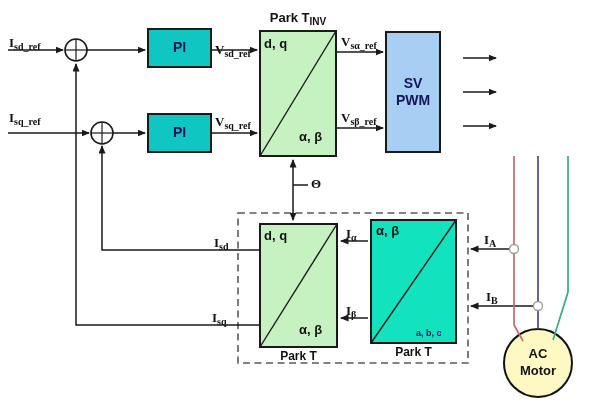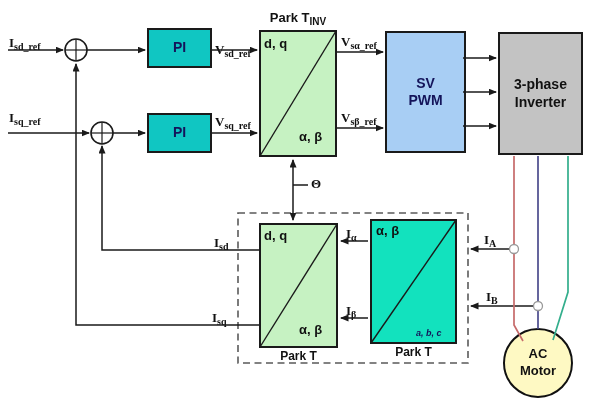--- a/index.html
+++ b/index.html
@@ -42,43 +42,41 @@
 <body>
 
 <div id="canvas">
 
   <div class="blk" style="left:147px;top:28px;width:65px;height:40px;background:#10C6C2;"><span>PI</span></div>
 
   <div class="blk" style="left:147px;top:113px;width:65px;height:40px;background:#10C6C2;"><span>PI</span></div>
 
   <div class="blk" style="left:259px;top:30px;width:78px;height:127px;background:#C6F2C2;"></div>
 
-  <div class="blk" style="left:385px;top:31px;width:81px;height:122px;background:#A8CEF4;"><span>SV
+  <div class="blk" style="left:385px;top:31px;width:56px;height:122px;background:#A8CEF4;"><span>SV
 PWM</span></div>
 
-  <div class="blk black" style="left:498px;top:32px;width:85px;height:123px;background:#C3C3C3;"><span>3-phase
-Inverter</span></div>
 
   <div class="blk" style="left:259px;top:223px;width:79px;height:125px;background:#C6F2C2;"></div>
 
   <div class="blk" style="left:370px;top:219px;width:87px;height:125px;background:#12E2BE;"></div>
 
   <div class="motor" style="left:503px;top:328px;width:70px;height:70px;"><span>AC
 Motor</span></div>
 
   <div class="title" style="left:251px;top:10px;width:94px;"><span>Park T</span><sub>INV</sub></div>
 
   <div class="corner" style="left:264px;top:36px;">d, q</div>
   <div class="corner" style="left:299px;top:129px;">α, β</div>
 
   <div class="corner" style="left:264px;top:228px;">d, q</div>
   <div class="corner" style="left:299px;top:322px;">α, β</div>
 
   <div class="corner" style="left:376px;top:223px;">α, β</div>
-  <div class="corner small" style="left:416px;top:328px;font-style:italic;">a, b, c</div>
+  <div class="corner small" style="left:416px;top:328px;">a, b, c</div>
 
   <div class="caption" style="left:259px;top:349px;width:79px;">Park T</div>
   <div class="caption" style="left:370px;top:345px;width:87px;">Park T</div>
 
   <div class="sig" style="left:9px;top:28px;margin-top:7px;"><span>I</span><sub>sd_ref</sub></div>
   <div class="sig" style="left:9px;top:110px;"><span>I</span><sub>sq_ref</sub></div>
   <div class="sig" style="left:215px;top:32px;margin-top:10px;"><span>V</span><sub>sd_ref</sub></div>
   <div class="sig" style="left:215px;top:114px;"><span>V</span><sub>sq_ref</sub></div>
   <div class="sig" style="left:341px;top:34px;"><span>V</span><sub>sα_ref</sub></div>
   <div class="sig" style="left:341px;top:110px;"><span>V</span><sub>sβ_ref</sub></div>

